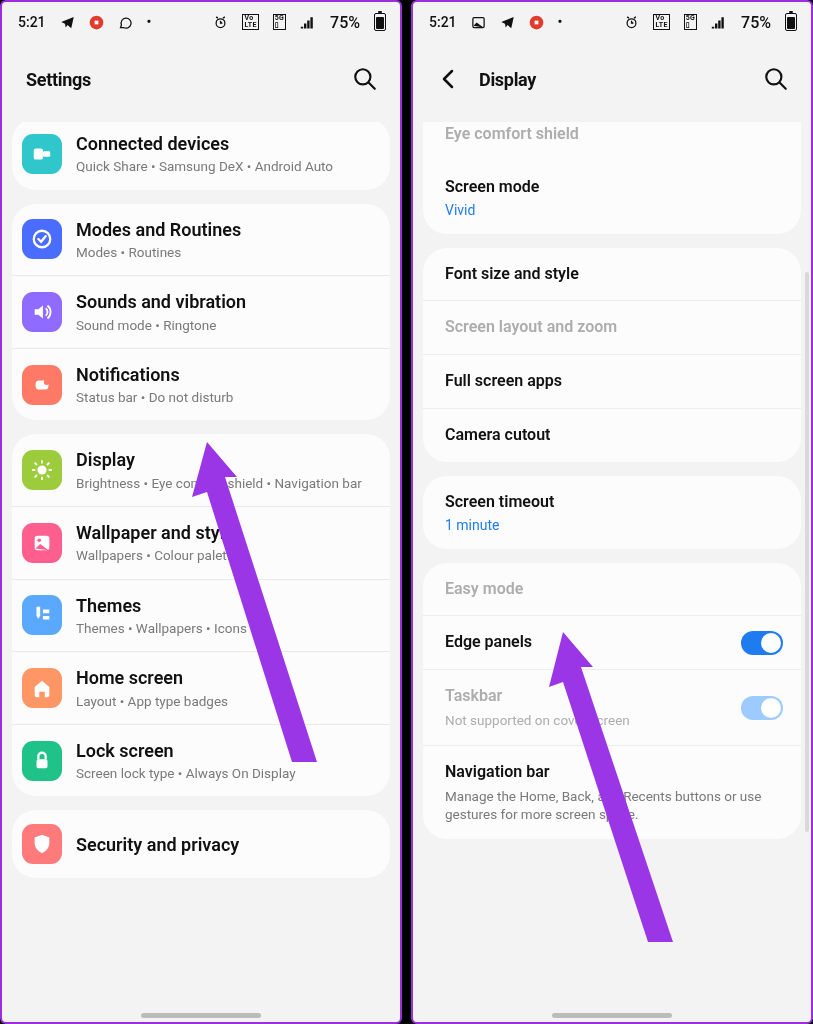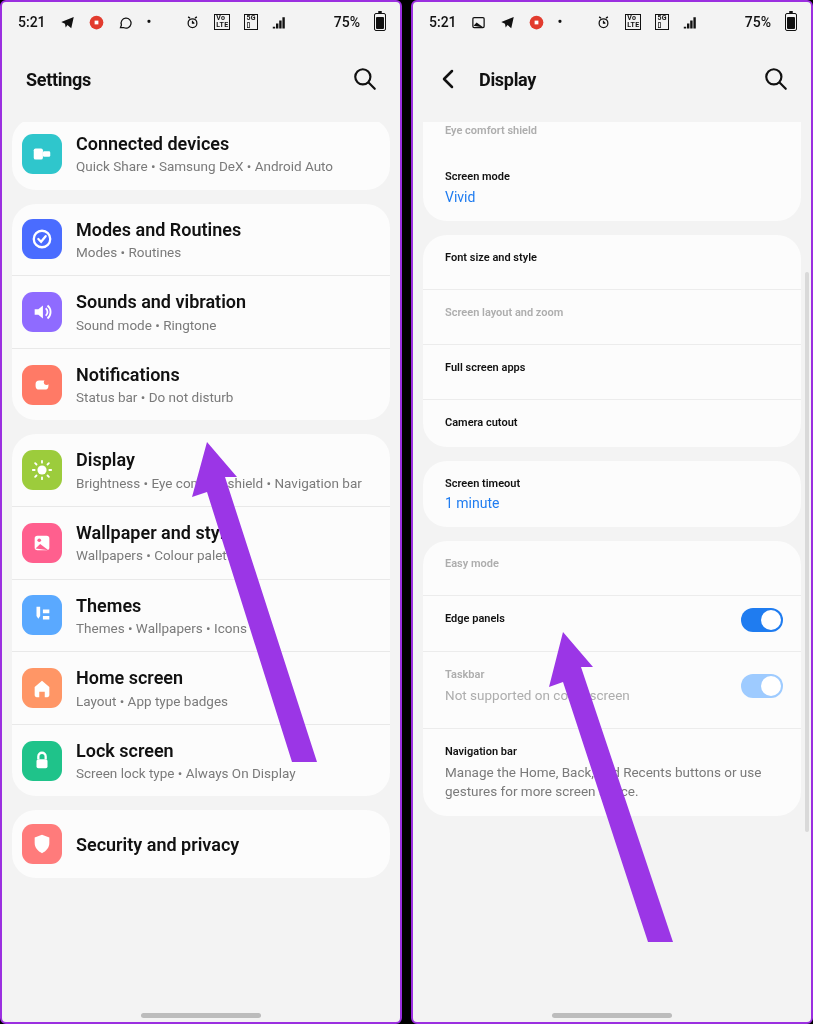--- a/index.html
+++ b/index.html
@@ -22,21 +22,21 @@
     display: flex;
     align-items: center;
     justify-content: space-between;
     font-size: 14px;
     color: #111;
     font-weight: 500;
   }
   .status .l, .status .r { display: flex; align-items: center; gap: 14px; }
   .status svg { display: block; }
   .status .lte { font-size: 7px; font-weight: 700; line-height: 1; border: 1px solid #111; padding: 0 1px; letter-spacing: 0.3px; }
-  .status .pct { font-size: 14px; margin-left: 32px; }
+  .status .pct { font-size: 16px; }
   .batt { width: 12px; height: 18px; border: 1.5px solid #111; border-radius: 2px; position: relative; }
   .batt::before { content: ""; position: absolute; top: -3px; left: 3px; width: 4px; height: 2px; background: #111; border-radius: 1px; }
   .batt::after { content: ""; position: absolute; left: 1px; right: 1px; bottom: 1px; height: 72%; background: #111; border-radius: 1px; }
   
   .hd {
     display: flex;
     align-items: center;
     justify-content: space-between;
     padding: 24px 22px 18px 24px;
   }
@@ -65,22 +65,22 @@
     flex-shrink: 0;
   }
   .txt { flex: 1 1 auto; min-width: 0; }
   .t1 { font-size: 18px; font-weight: 600; color: #111; line-height:1.3; }
   .t2 { font-size: 13.5px; color: #7a7a7a; line-height: 1.35; margin-top: 2px; }
   
   .drow {
     padding: 16px 22px;
     position: relative;
   }
-  .drow + .drow { border-top: 1px solid #ececec; margin-top: 8px; }
-  .drow .t1 { font-size: 11px; font-weight: 600; }
+  .drow + .drow { border-top: 1px solid #ececec; }
+  .drow .t1 { font-size: 16px; font-weight: 600; }
   .drow .sub { font-size: 14px; color: #1f7cf0; margin-top: 4px; }
   .drow .sub2 { font-size: 13.5px; color: #7a7a7a; margin-top: 4px; line-height: 1.35; }
   .drow.dis .t1, .drow.dis .sub2 { color: #adadad; }
   .toggle { position: absolute; right: 18px; top: 50%; transform: translateY(-50%); width: 42px; height: 24px; }
   .toggle .track { width: 42px; height: 24px; border-radius: 12px; background: #1f7cf0; position: relative; }
   .toggle .knob  { position: absolute; top: 2px; right: 2px; width: 20px; height: 20px; border-radius: 50%; background: #fff; }
   .toggle.dis .track { background: #9ecbff; }
   .partial-top { margin-top: -42px; } 
   .ptoggle { position:absolute; right:18px; top:8px; }
   

